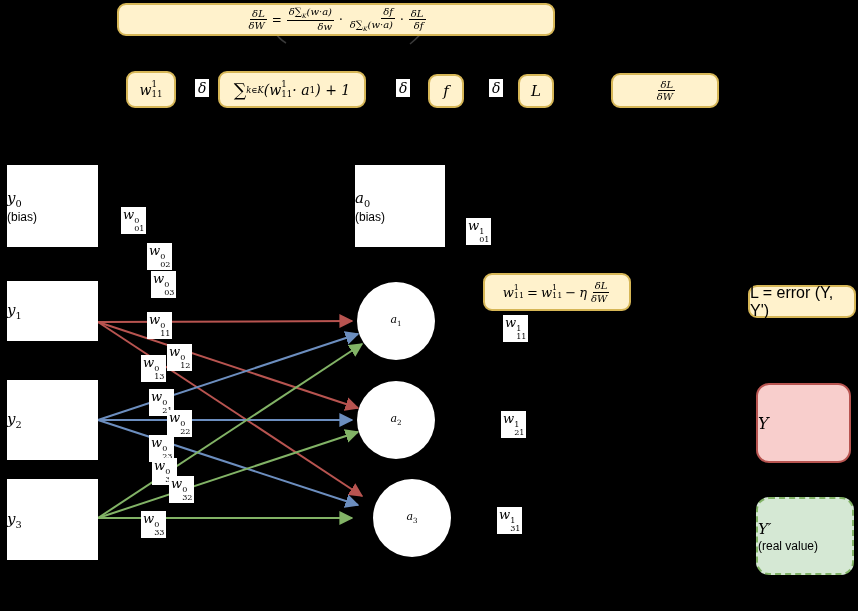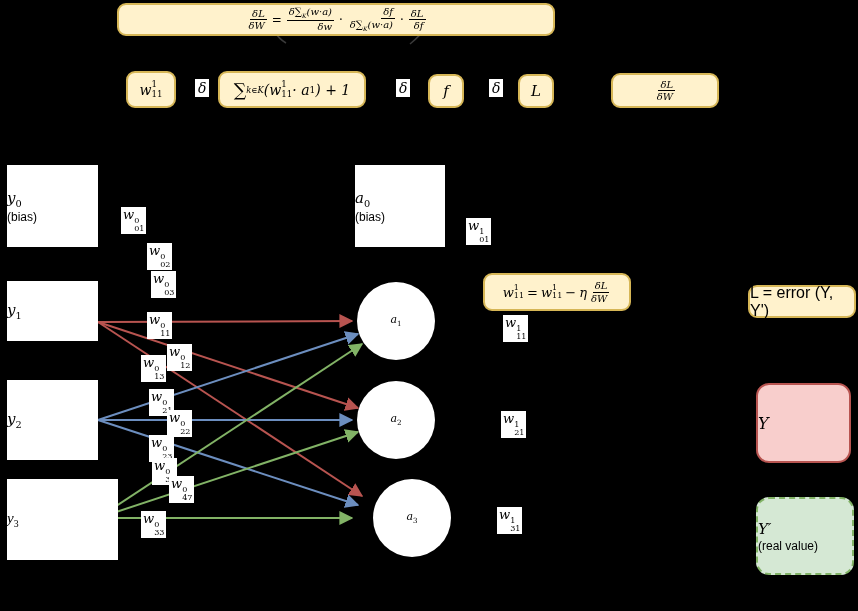--- a/index.html
+++ b/index.html
@@ -121,21 +121,21 @@
   <div class="rect-node" style="left:7px;top:165px;width:91px;height:82px;">
     <div><span class="mvar">y</span><sub class="nsub">0</sub></div>
     <div class="note">(bias)</div>
   </div>
   <div class="rect-node" style="left:7px;top:281px;width:91px;height:60px;">
     <div><span class="mvar">y</span><sub class="nsub">1</sub></div>
   </div>
   <div class="rect-node" style="left:7px;top:380px;width:91px;height:80px;">
     <div><span class="mvar">y</span><sub class="nsub">2</sub></div>
   </div>
-  <div class="rect-node" style="left:7px;top:479px;width:111px;height:81px;font-family:Liberation Serif, serif;">
+  <div class="rect-node" style="left:7px;top:479px;width:91px;height:81px;">
     <div><span class="mvar">y</span><sub class="nsub">3</sub></div>
   </div>
 
   <div class="rect-node" style="left:355px;top:165px;width:90px;height:82px;">
     <div><span class="mvar">a</span><sub class="nsub">0</sub></div>
     <div class="note">(bias)</div>
   </div>
   <div class="circle-node" style="left:357px;top:282px;width:78px;height:78px;">
     <div><span class="mvar">a</span><sub class="nsub">1</sub></div>
   </div>
@@ -181,21 +181,21 @@
   <div class="wlabel" style="left:149px;top:435px;"><span class="mvar">w</span><span class="ss">
         <span>0</span>
         <span>23</span>
       </span></div>
   <div class="wlabel" style="left:152px;top:458px;"><span class="mvar">w</span><span class="ss">
         <span>0</span>
         <span>31</span>
       </span></div>
   <div class="wlabel" style="left:169px;top:476px;"><span class="mvar">w</span><span class="ss">
         <span>0</span>
-        <span>47</span>
+        <span>32</span>
       </span></div>
   <div class="wlabel" style="left:141px;top:511px;"><span class="mvar">w</span><span class="ss">
         <span>0</span>
         <span>33</span>
       </span></div>
 
   <div class="wlabel" style="left:466px;top:218px;"><span class="mvar">w</span><span class="ss">
         <span>1</span>
         <span>01</span>
       </span></div>

